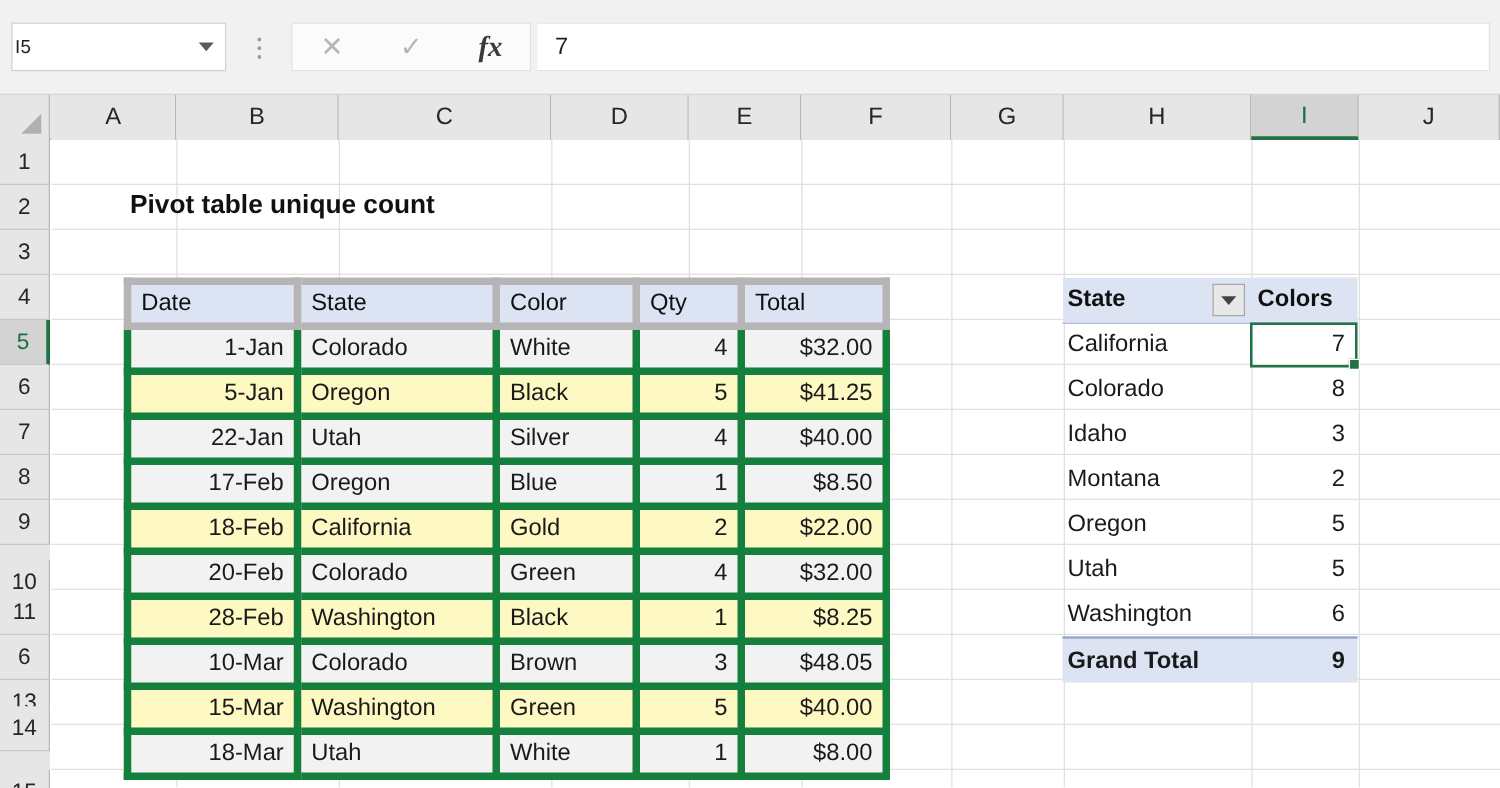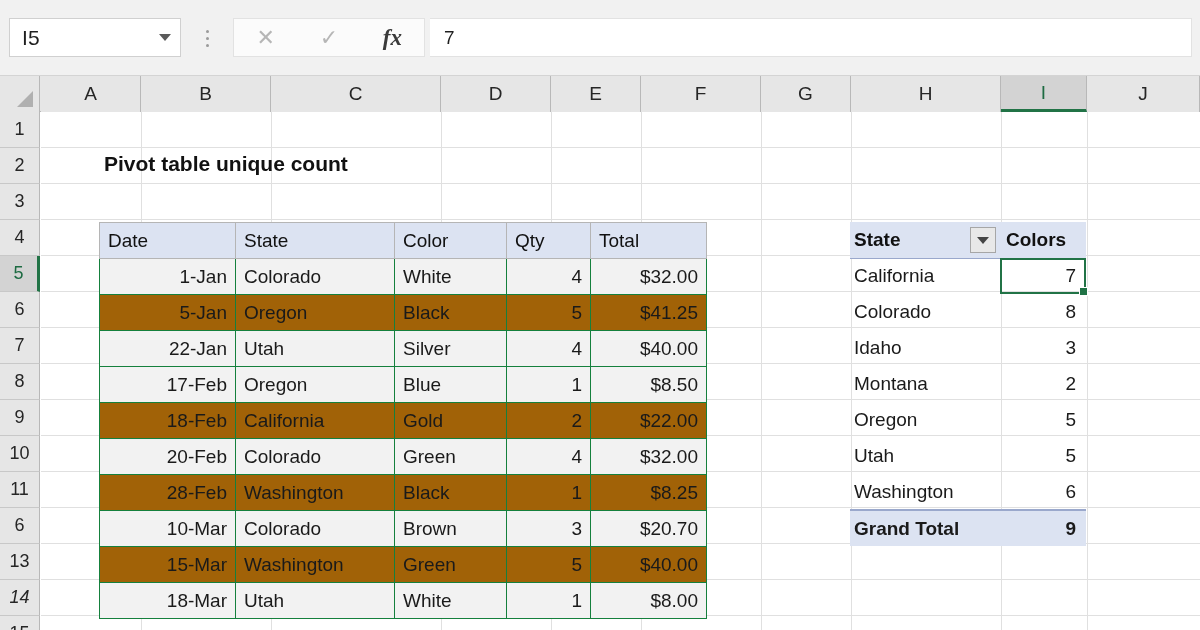--- a/index.html
+++ b/index.html
@@ -29,22 +29,22 @@
     left: 9px; top: 18px;
     width: 172px; height: 39px;
     background: #ffffff;
     border: 1px solid #d0d0d0;
     box-sizing: border-box;
     display: flex;
     align-items: center;
   }
   .namebox-text {
     flex: 1;
-    padding-left: 12px;
-    font-size: 21px;
+    padding-left: 2px;
+    font-size: 15px;
     color: #1f1f1f;
     letter-spacing: .2px;
   }
   .namebox-caret {
     width: 30px;
     display: flex;
     align-items: center;
     justify-content: center;
   }
   .caret-down {
@@ -226,39 +226,39 @@
     position: absolute;
     left: 99px; top: 146px;
     border-collapse: collapse;
     table-layout: fixed;
     font-size: 19px;
     color: #1a1a1a;
   }
   .datatable th, .datatable td {
     height: 36px;
     padding: 0 8px;
-    border: 1px solid #15803d;
+    border: 6px solid #15803d;
     box-sizing: border-box;
     white-space: nowrap;
     overflow: hidden;
     font-weight: normal;
     vertical-align: middle;
   }
   .datatable thead th {
     background: #dce3f2;
     border-color: #b5b5b5;
     text-align: left;
     font-weight: normal;
     color: #111111;
   }
   .datatable tbody tr.odd td {
     background: #f2f2f2;
   }
   .datatable tbody tr.even td {
-    background: #a16207;
+    background: #fef9c3;
   }
   .col-date  { width: 136px; text-align: right; }
   .col-state { width: 159px; text-align: left; }
   .col-color { width: 112px; text-align: left; }
   .col-qty   { width: 84px;  text-align: right; }
   .col-total { width: 116px; text-align: right; }
 
   
   .pivot {
     position: absolute;
@@ -414,33 +414,33 @@
       </div>
       <div class="rowhead" style="top: 216px; height: 36px;">
         <span>7</span>
       </div>
       <div class="rowhead" style="top: 252px; height: 36px;">
         <span>8</span>
       </div>
       <div class="rowhead" style="top: 288px; height: 36px;">
         <span>9</span>
       </div>
-      <div class="rowhead" style="top: 324px; height: 36px;">
+      <div class="rowhead" style="top: 336px; height: 36px;">
         <span>10</span>
       </div>
       <div class="rowhead" style="top: 360px; height: 36px;">
         <span>11</span>
       </div>
       <div class="rowhead" style="top: 396px; height: 36px;">
         <span>6</span>
       </div>
       <div class="rowhead" style="top: 432px; height: 36px;">
         <span>13</span>
       </div>
-      <div class="rowhead" style="top: 468px; height: 36px; font-style: italic;">
+      <div class="rowhead" style="top: 453px; height: 36px;">
         <span>14</span>
       </div>
       <div class="rowhead" style="top: 504px; height: 36px;">
         <span>15</span>
       </div>
     </div>
 
   <div class="grid">
       <div class="gridline-v" style="left: 100px;"></div>
       <div class="gridline-v" style="left: 230px;"></div>
@@ -527,21 +527,21 @@
           <td class="col-state">Washington</td>
           <td class="col-color">Black</td>
           <td class="col-qty">1</td>
           <td class="col-total">$8.25</td>
         </tr>
         <tr class="odd">
           <td class="col-date">10-Mar</td>
           <td class="col-state">Colorado</td>
           <td class="col-color">Brown</td>
           <td class="col-qty">3</td>
-          <td class="col-total">$20.70</td>
+          <td class="col-total">$48.05</td>
         </tr>
         <tr class="even">
           <td class="col-date">15-Mar</td>
           <td class="col-state">Washington</td>
           <td class="col-color">Green</td>
           <td class="col-qty">5</td>
           <td class="col-total">$40.00</td>
         </tr>
         <tr class="odd">
           <td class="col-date">18-Mar</td>

